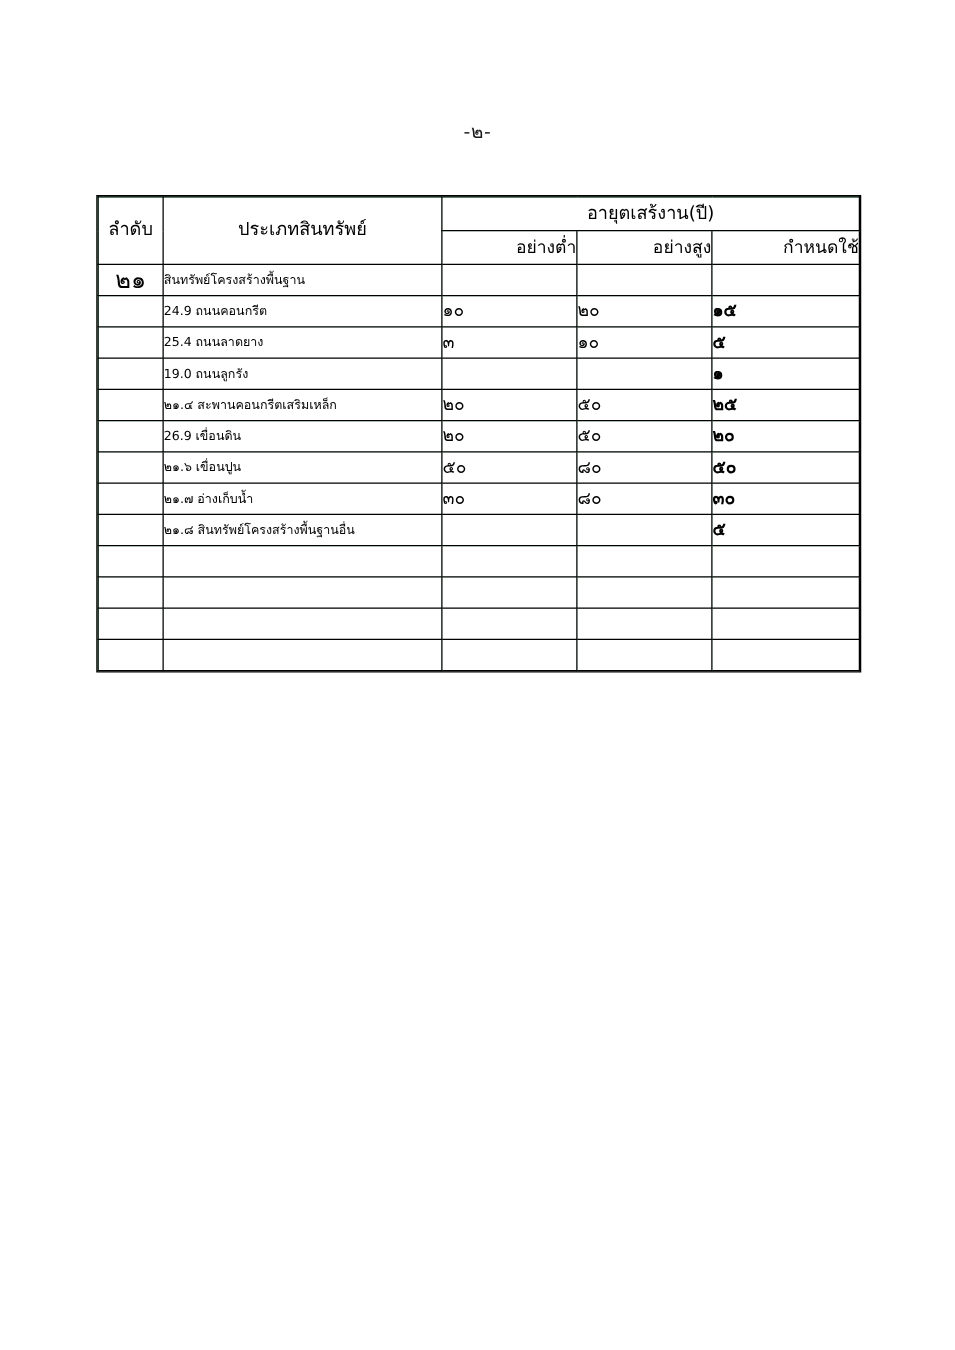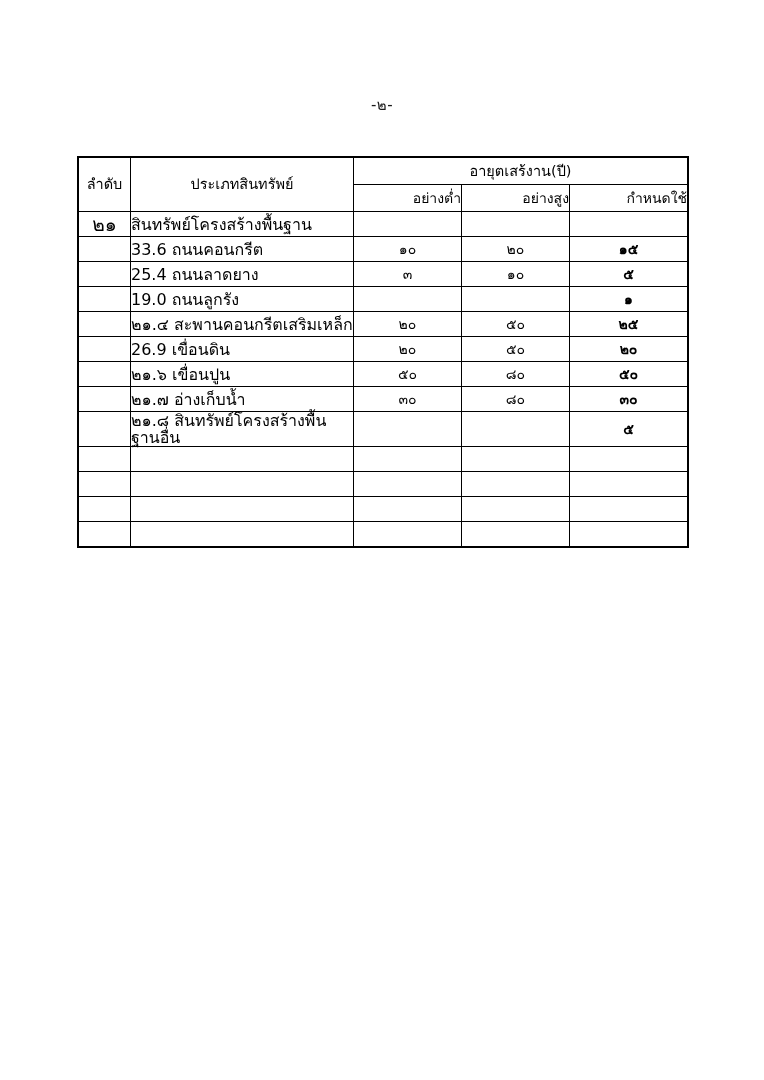--- a/index.html
+++ b/index.html
@@ -95,26 +95,25 @@
   }
 
   .cell-seq {
     text-align: center;
     font-size: 19px;
     line-height: 17px;
     padding-bottom: 3px;
   }
   .cell-type {
     text-align: left;
-    font-size: 16px;
+    font-size: 10px;
     line-height: 17px;
     padding: 0 0 3px 6px;
   }
   .cell-num {
-    text-align: center;
     font-size: 14px;
     line-height: 17px;
     padding-bottom: 3px;
   }
   .cell-num.fixed-col {
     font-weight: bold;
   }
   .cell-empty {
     font-size: 14px;
     line-height: 17px;
@@ -151,21 +150,21 @@
       <tbody id="table-body">
           <tr class="body-row">
             <td class="cell-seq">๒๑</td>
             <td class="cell-type">สินทรัพย์โครงสร้างพื้นฐาน</td>
             <td class="cell-num cell-empty"></td>
             <td class="cell-num cell-empty"></td>
             <td class="cell-num fixed-col cell-empty"></td>
           </tr>
           <tr class="body-row">
             <td class="cell-seq cell-empty"></td>
-            <td class="cell-type">33.6 ถนนคอนกรีต</td>
+            <td class="cell-type">24.9 ถนนคอนกรีต</td>
             <td class="cell-num">๑๐</td>
             <td class="cell-num">๒๐</td>
             <td class="cell-num fixed-col">๑๕</td>
           </tr>
           <tr class="body-row">
             <td class="cell-seq cell-empty"></td>
             <td class="cell-type">25.4 ถนนลาดยาง</td>
             <td class="cell-num">๓</td>
             <td class="cell-num">๑๐</td>
             <td class="cell-num fixed-col">๕</td>

